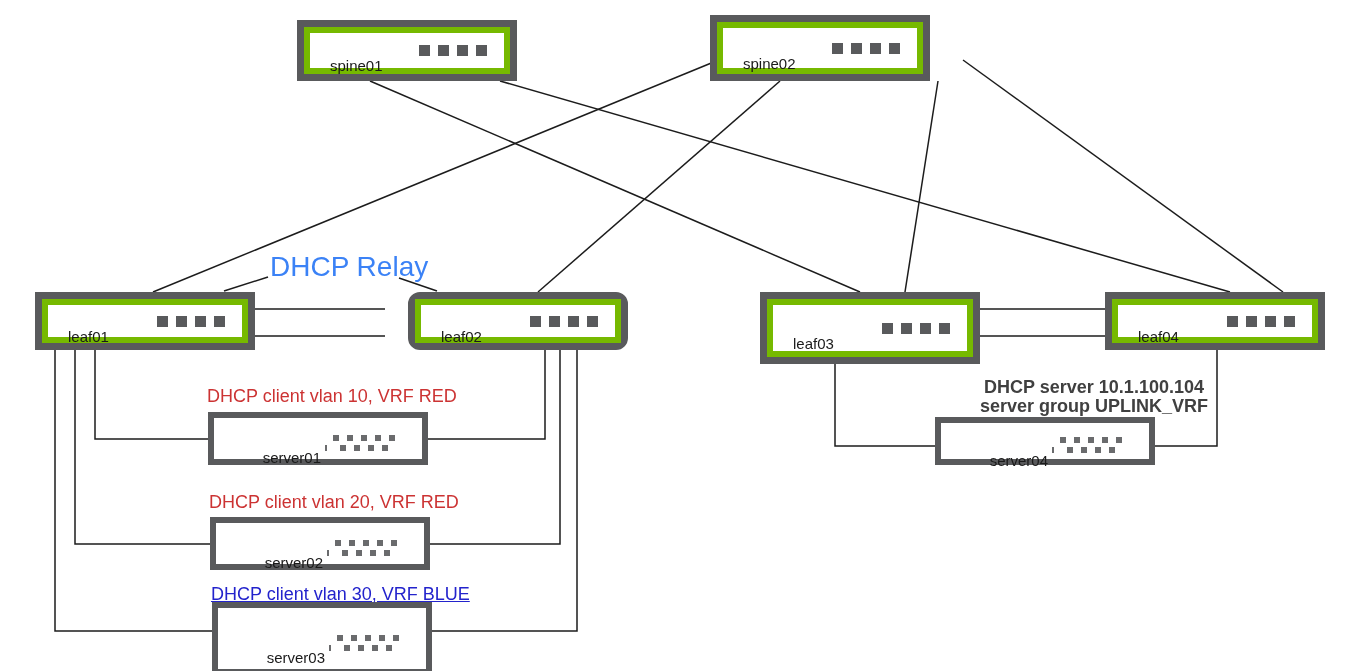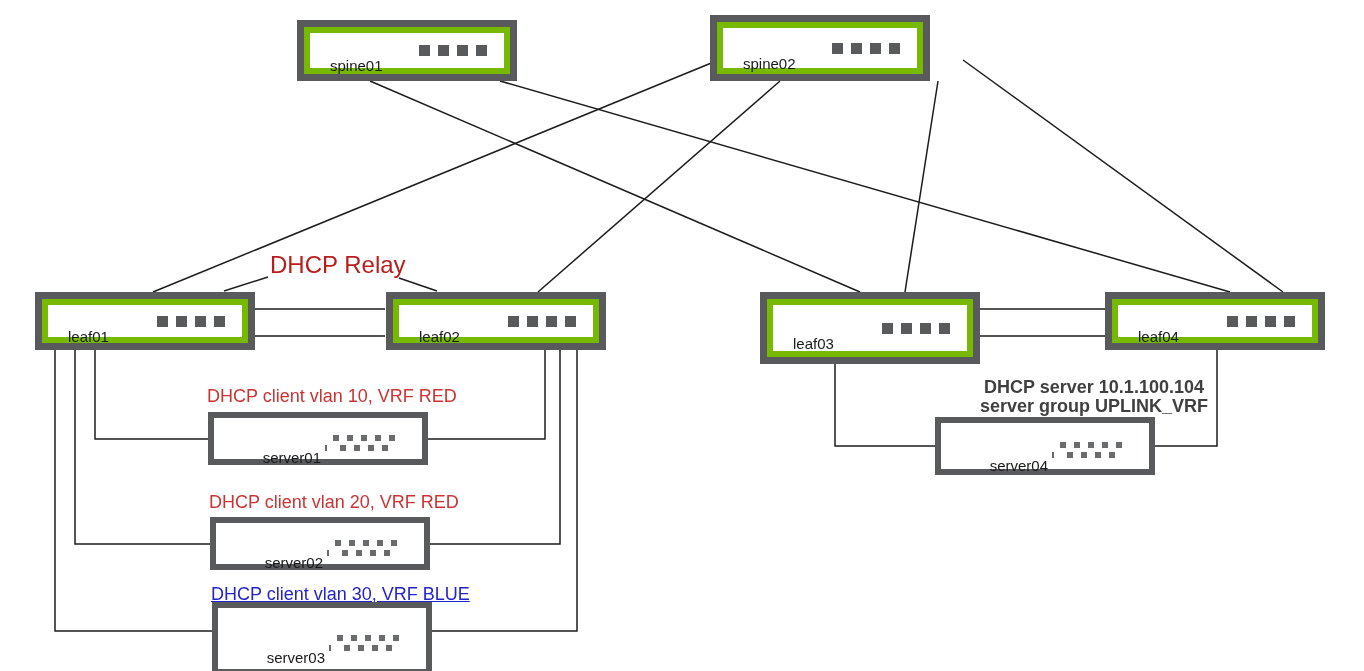--- a/index.html
+++ b/index.html
@@ -26,21 +26,21 @@
     position:absolute;inset:0;box-sizing:border-box;border:3px solid #ffffff;background:#ffffff;
     display:flex;align-items:center;justify-content:flex-end;padding:8px 22px 0 26px;
   }
   .vents{display:block;}
 
   
   .ann{position:absolute;font-size:18px;white-space:nowrap;text-align:center;}
   .ann.red{color:#cc3333;}
   .ann.blue{color:#2323cc;text-decoration:underline;}
   .ann.bold-black{color:#404040;font-weight:bold;line-height:19px;margin-left:32px;}
-  .callout-label{position:absolute;font-size:24px;color:#b91c1c;white-space:nowrap;}
+  .callout-label{position:absolute;font-size:28px;color:#3b82f6;white-space:nowrap;}
 </style>
 </head>
 <body>
 
 <div id="canvas">
 
   <svg id="wires" viewBox="0 0 1364 671">
 
     <path d="M743,50 L153,292"></path>
     <path d="M780,81 L538,292"></path>
@@ -96,21 +96,21 @@
     <div class="face">
         <span class="node-label">leaf01</span>
     <span class="ports">
           <i></i>
           <i></i>
           <i></i>
           <i></i>
         </span>
       </div>
   </div>
-  <div class="switch" style="left:386px;top:292px;height:58px;">
+  <div class="switch" style="left:408px;top:292px;height:58px;border-radius:12px;">
     <div class="face">
         <span class="node-label">leaf02</span>
     <span class="ports">
           <i></i>
           <i></i>
           <i></i>
           <i></i>
         </span>
       </div>
   </div>
@@ -187,21 +187,21 @@
             <rect x="68" y="2" width="6" height="6"></rect>
         <rect x="4" y="12" width="2" height="6"></rect>
             <rect x="19" y="12" width="6" height="6"></rect>
             <rect x="33" y="12" width="6" height="6"></rect>
             <rect x="47" y="12" width="6" height="6"></rect>
             <rect x="61" y="12" width="6" height="6"></rect>
           </g>
       </svg>
       </div>
   </div>
-  <div class="server" style="left:935px;top:417px;height:58px;">
+  <div class="server" style="left:935px;top:417px;height:48px;">
     <div class="face">
         <span class="node-label">server04</span>
       <svg class="vents" width="76" height="20" viewBox="0 0 76 20">
         <g fill="#6a6b6d">
             <rect x="12" y="2" width="6" height="6"></rect>
             <rect x="26" y="2" width="6" height="6"></rect>
             <rect x="40" y="2" width="6" height="6"></rect>
             <rect x="54" y="2" width="6" height="6"></rect>
             <rect x="68" y="2" width="6" height="6"></rect>
         <rect x="4" y="12" width="2" height="6"></rect>

